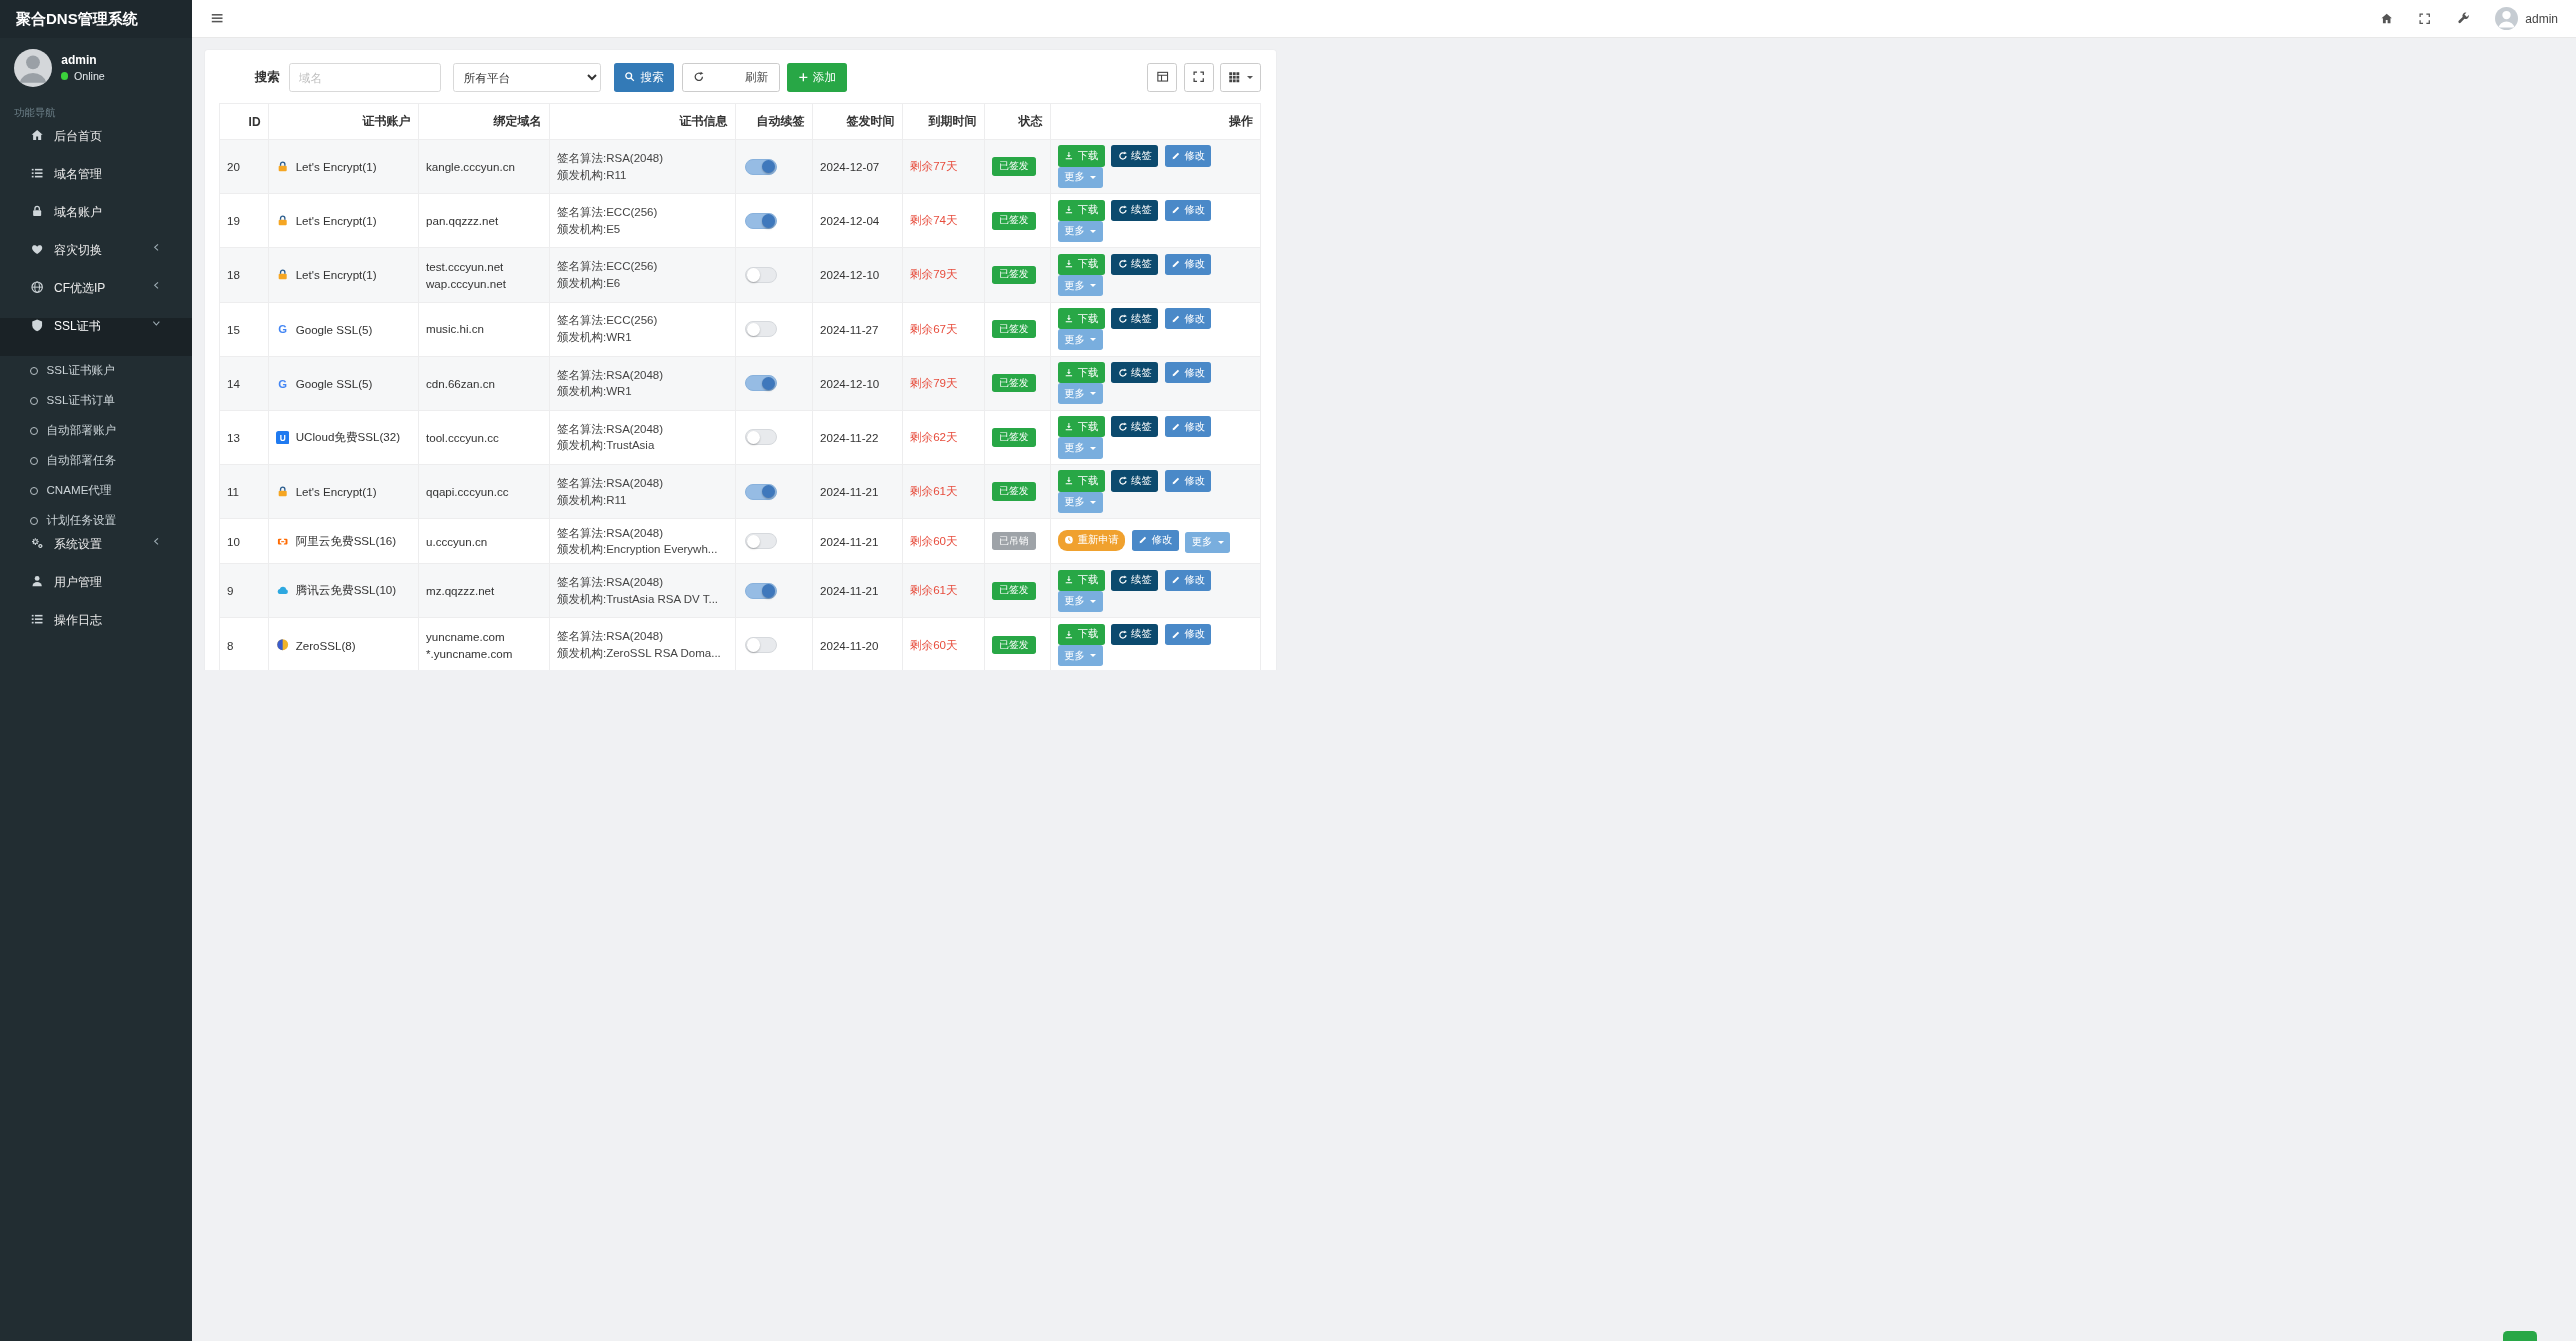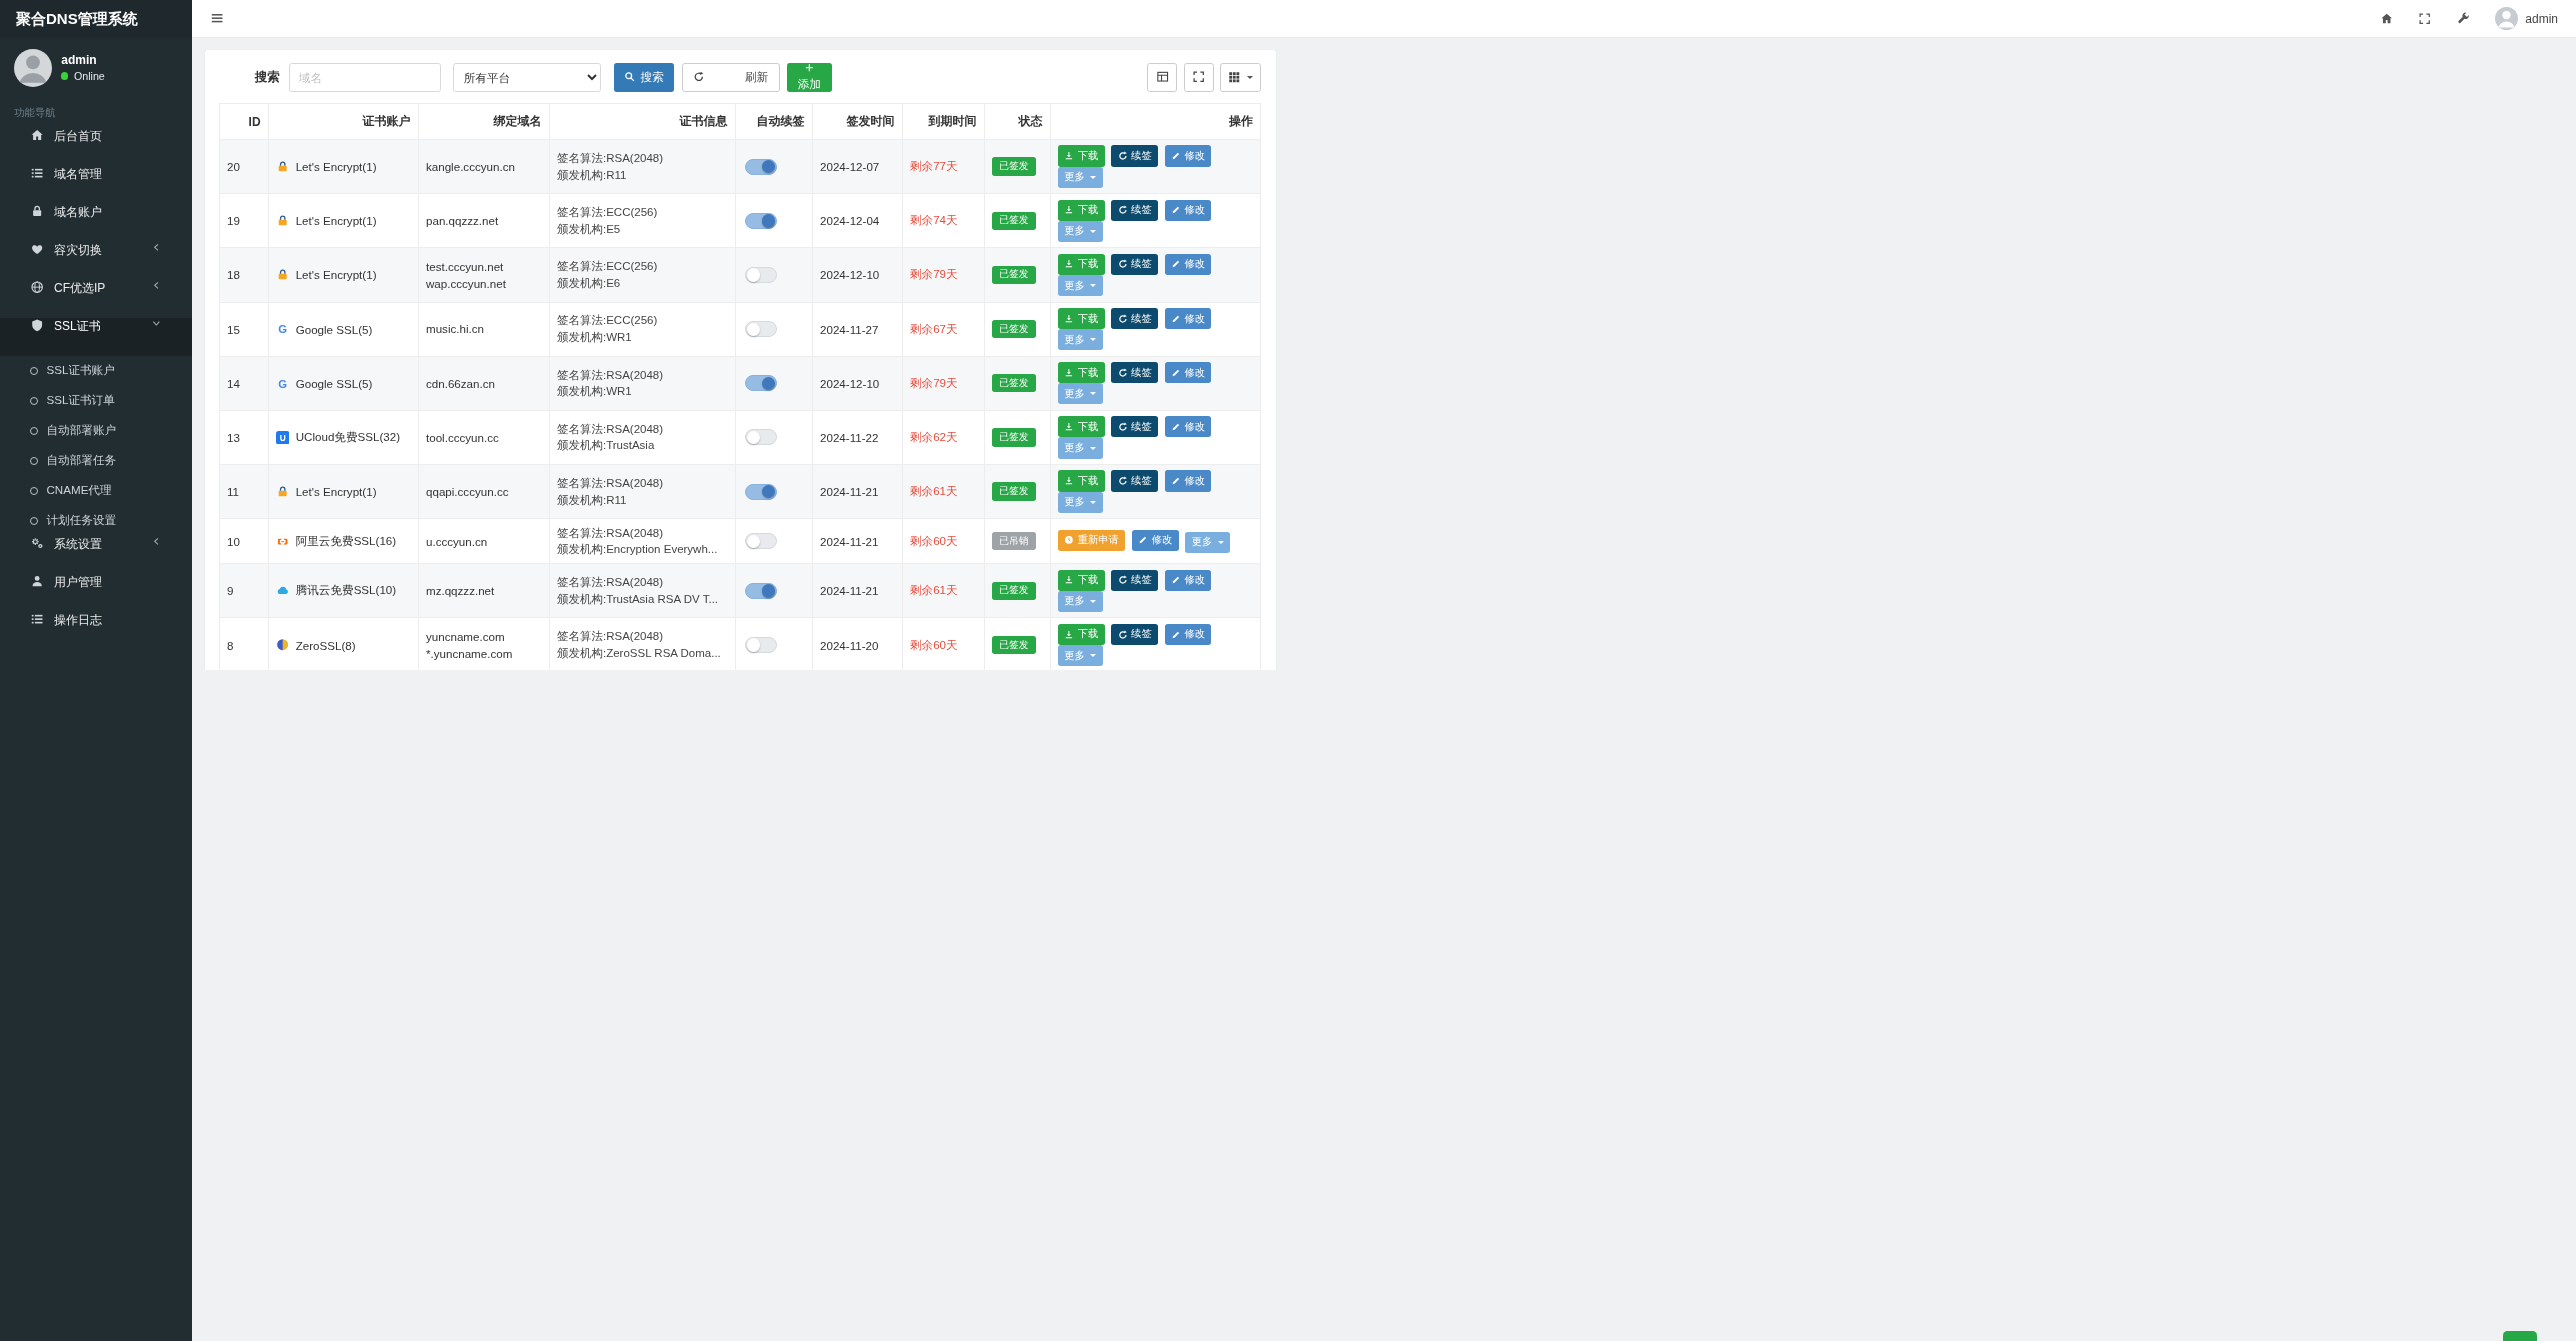--- a/index.html
+++ b/index.html
@@ -42,21 +42,21 @@
   .card { background:#fff; border-radius:2.7px; box-shadow:0 0.9px 1.8px rgba(0,0,0,.07); padding:12.5px 14.3px; }
 
   .toolbar { display:flex; align-items:center; margin-bottom:11.6px;margin-left:36px; }
   .search-label { font-weight:bold; font-size:12.5px; color:#333; margin-right:9px; }
   .search-input { width:152px; height:29px; border:0.9px solid #d9d9d9; border-radius:2.7px; padding:0 9px; font-size:11.6px; color:#333; outline:none; font-family:inherit; }
   .search-input::placeholder { color:#bfbfbf; }
   .platform-select { margin-left:12.5px; width:148px; height:29px; border:0.9px solid #d9d9d9; border-radius:2.7px; font-size:11.6px; color:#333; background:#fff; padding:0 5.4px; outline:none; font-family:inherit; }
   .btn { display:inline-flex; align-items:center; gap:4.5px; height:29px; padding:0 10.7px; border:none; border-radius:2.7px; font-size:11.6px; cursor:pointer; font-family:inherit; white-space:nowrap; }
   .btn-search { background:#337ab7; color:#fff; margin-left:12.5px; }
   .btn-refresh { background:#fff; color:#444; border:0.9px solid #ccc; margin-left:7.2px;gap:40px; }
-  .btn-add { background:#28a746; color:#fff; margin-left:7.2px;flex-direction:column; }
+  .btn-add { background:#28a746; color:#fff; margin-left:7.2px; }
   .view-group { margin-left:auto; display:flex; gap:6.3px; }
   .view-btn { height:29px; min-width:30px; padding:0 7.2px; background:#fff; border:0.9px solid #ccc; border-radius:2.7px; color:#444; display:inline-flex; align-items:center; justify-content:center; gap:4.5px; cursor:pointer; }
 
   
   table.cert-table { width:100%; border-collapse:collapse; table-layout:fixed; }
   .cert-table th { text-align:right; font-weight:bold; font-size:12px; color:#333; padding:9px 7.2px; border:0.9px solid #ededee; background:#fff; }
   .cert-table td { padding:5.4px 7.2px; border:0.9px solid #ededee; vertical-align:middle; font-size:11.6px; color:#333; }
   .cert-table tbody tr:nth-child(odd) { background:#f6f7f8; }
   .account-cell { display:flex; align-items:center; gap:6.3px; }
   .provider-icon { width:13.4px; height:13.4px; flex:none; }
@@ -69,21 +69,21 @@
   .toggle.on .knob { left:auto; right:0.9px; background:#3f78bc; }
   .days-left { color:#e74c3c; }
   .badge { display:inline-block; color:#fff; font-size:9.8px; padding:2.7px 7.2px; border-radius:2.7px; white-space:nowrap; }
   .badge-green { background:#28a746; }
   .badge-gray { background:#9ea3a8; }
   .abtn { display:inline-flex; align-items:center; gap:3.6px; color:#fff; font-size:10.3px; padding:3.6px 6.3px; border-radius:2.7px; border:none; cursor:pointer; margin-right:3.6px; font-family:inherit; white-space:nowrap; }
   .abtn-download { background:#28a746; }
   .abtn-renew { background:#0c4a6e; }
   .abtn-edit { background:#4a89c8; }
   .abtn-more { background:#79aede; }
-  .abtn-reapply { background:#f0a12e; }
+  .abtn-reapply { background:#f0a12e;border-radius:9px; }
   .caret-down { width:0; height:0; border-left:3.1px solid transparent; border-right:3.1px solid transparent; border-top:3.6px solid #fff; display:inline-block; margin-left:1.8px; }
   .caret-down.dark { border-top-color:#555; }
   .caret-up.dark { width:0; height:0; border-left:3.1px solid transparent; border-right:3.1px solid transparent; border-bottom:3.6px solid #555; display:inline-block; margin-left:1.8px; }
 
   
   .table-footer { display:flex; align-items:center; margin-top:11.6px; font-size:11.6px; color:#555; }
   .page-size-btn { display:inline-flex; align-items:center; gap:6.3px; border:0.9px solid #ccc; border-radius:2.7px; background:#fff; padding:4.5px 8px; margin:0 7.2px; cursor:pointer; color:#333; font-family:inherit; font-size:11.6px; }
   .pager { margin-left:auto; display:flex; align-items:center; }
   .page-btn { min-width:30px; height:29px; padding:0 9.8px; border:0.9px solid #e3e3e3; background:#fff; color:#337ab7; display:inline-flex; align-items:center; justify-content:center; cursor:pointer; font-size:11.6px; font-family:inherit; margin-left:-0.9px; }
   .page-btn.disabled { color:#b3b3b3; cursor:default; }

